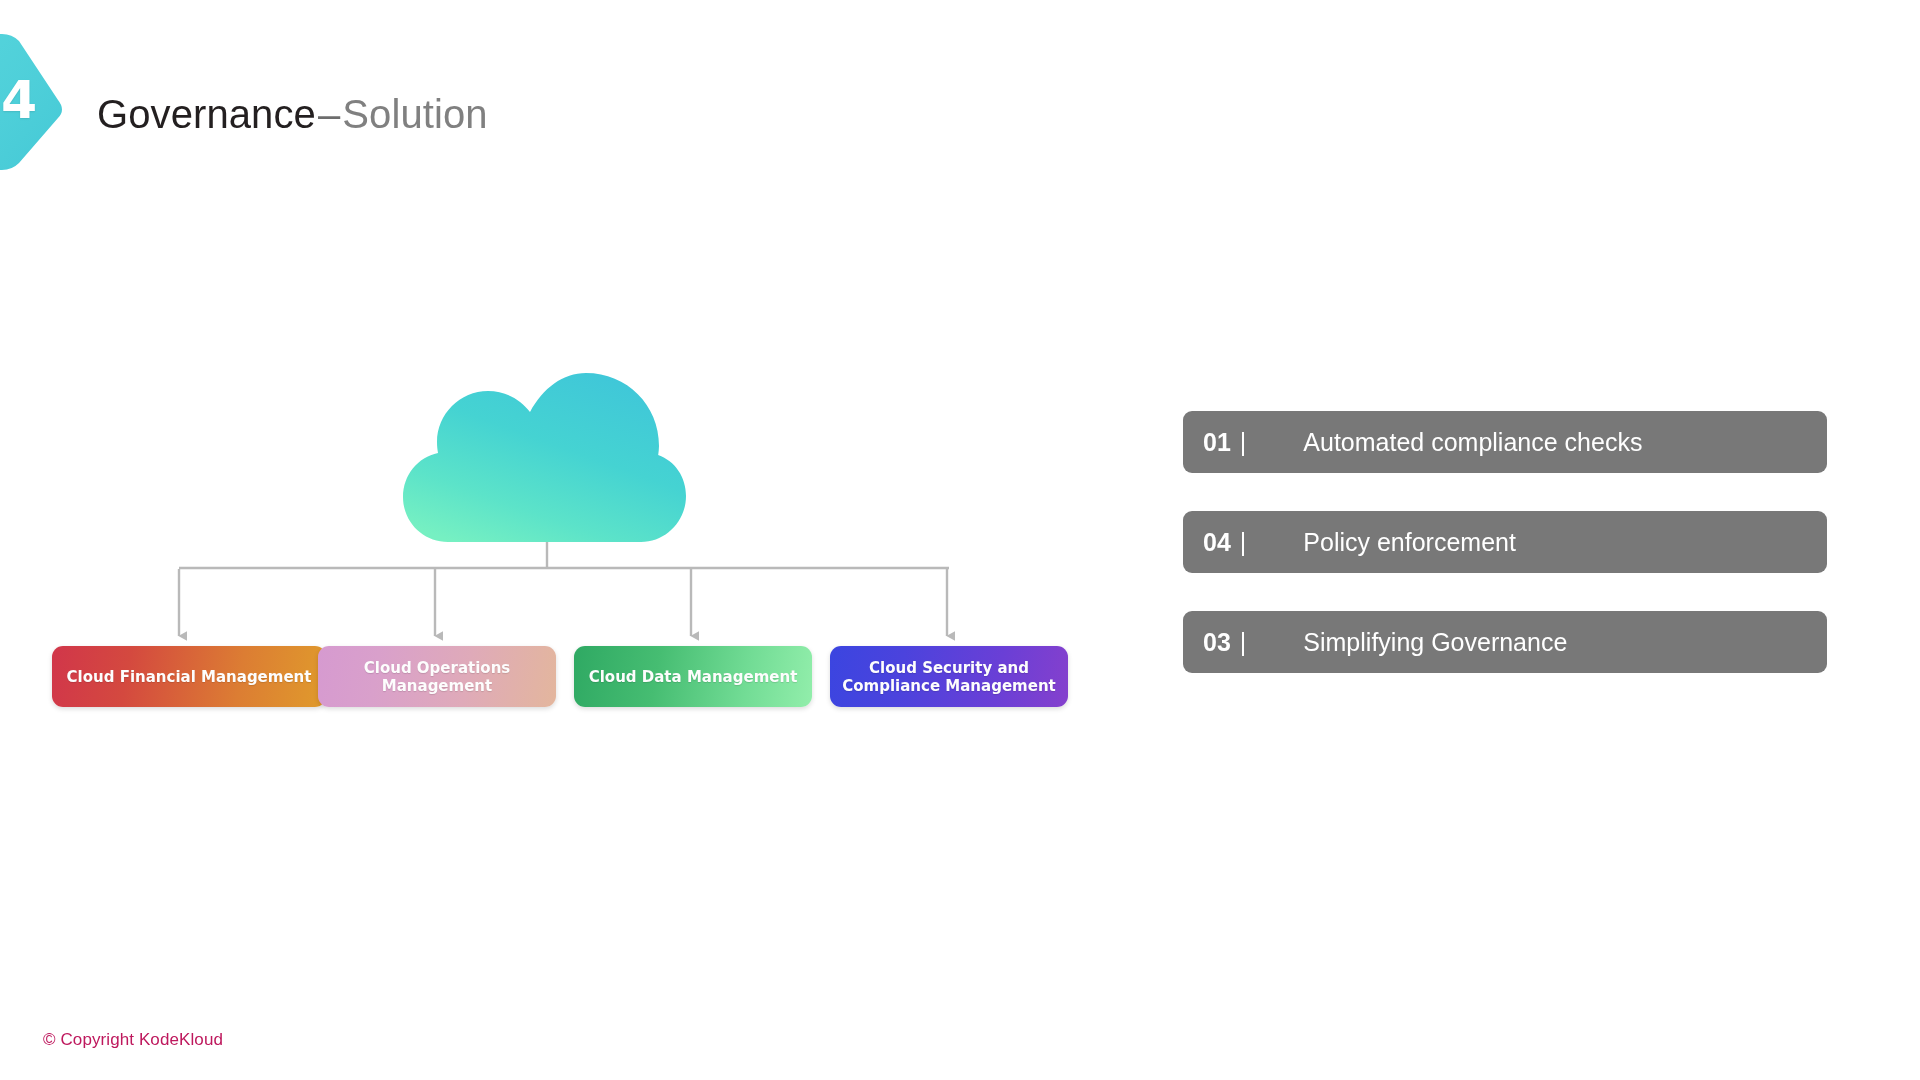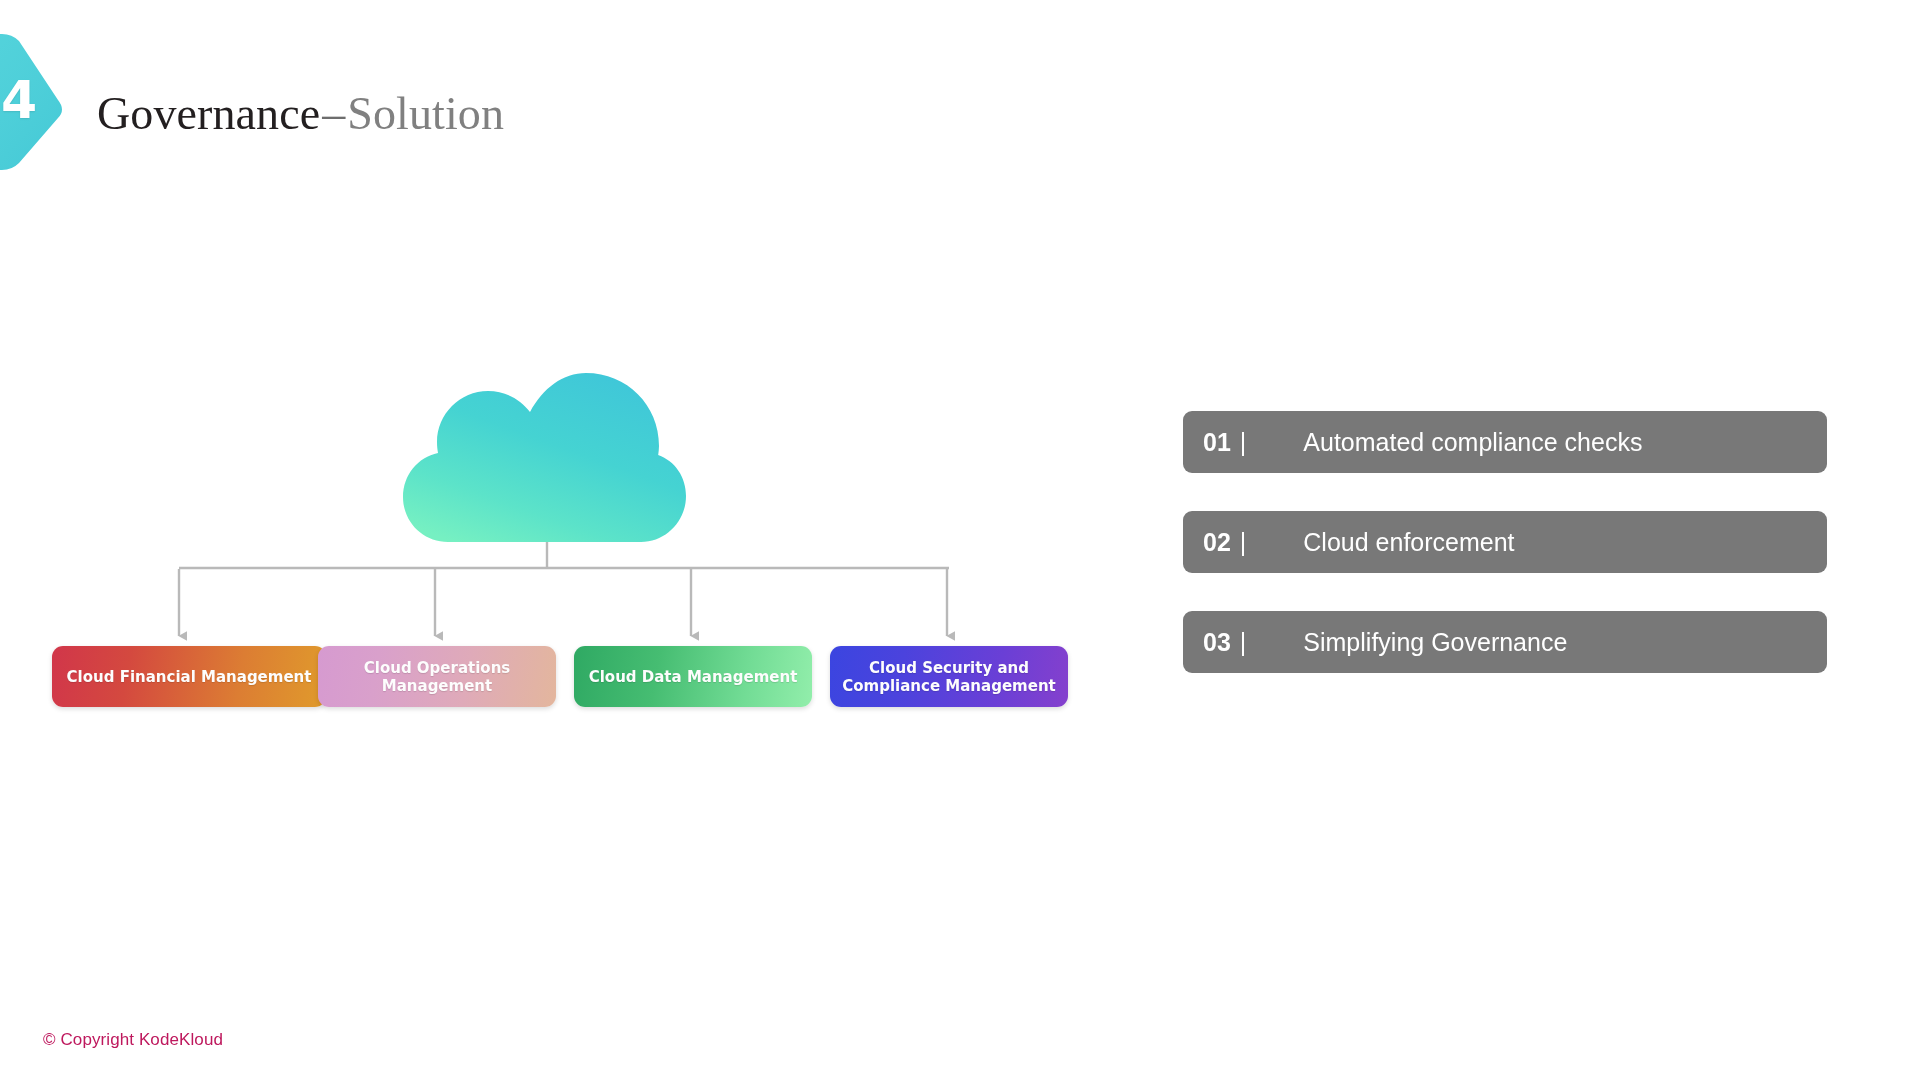--- a/index.html
+++ b/index.html
@@ -46,25 +46,24 @@
     font-size: 52px;
     font-weight: 700;
     color: #ffffff;
     line-height: 1;
     text-shadow: 0 1px 2px rgba(0,0,0,0.10);
   }
   .slide-title {
     position: absolute;
     left: 97px;
     top: 84px;
-    font-size: 46px;
+    font-size: 40px;
     line-height: 60px;
     white-space: nowrap;
     letter-spacing: 0.1px;
-    font-family: Liberation Serif, serif;
   }
   .title-main {
     color: #231f20;
     font-weight: 400;
   }
   .title-dash {
     color: #6d6d6d;
     font-weight: 400;
     padding: 0 2px;
   }
@@ -272,23 +271,23 @@
 
 <div class="points-list">
 
   <div class="point-item">
     <span class="point-num">01</span>
     <span class="point-sep">|</span>
     <span class="point-text">Automated compliance checks</span>
   </div>
 
   <div class="point-item">
-    <span class="point-num">02</span>
+    <span class="point-num">04</span>
     <span class="point-sep">|</span>
-    <span class="point-text">Cloud enforcement</span>
+    <span class="point-text">Policy enforcement</span>
   </div>
 
   <div class="point-item">
     <span class="point-num">03</span>
     <span class="point-sep">|</span>
     <span class="point-text">Simplifying Governance</span>
   </div>
 
 </div>
 

